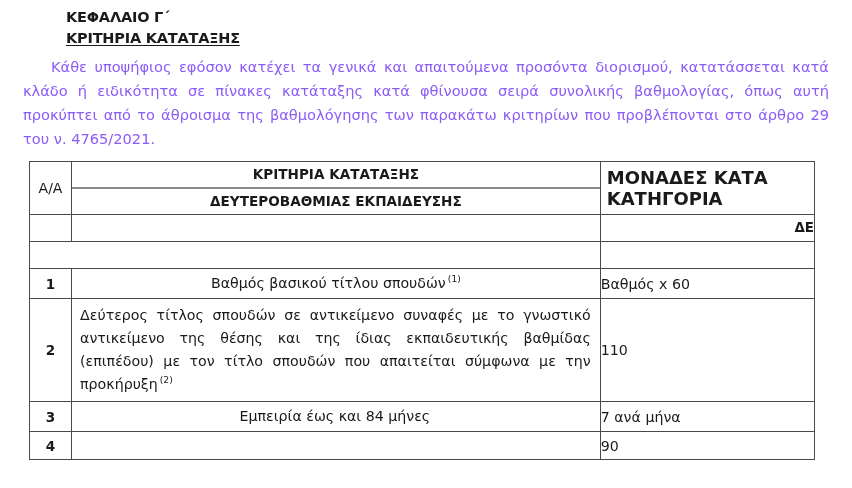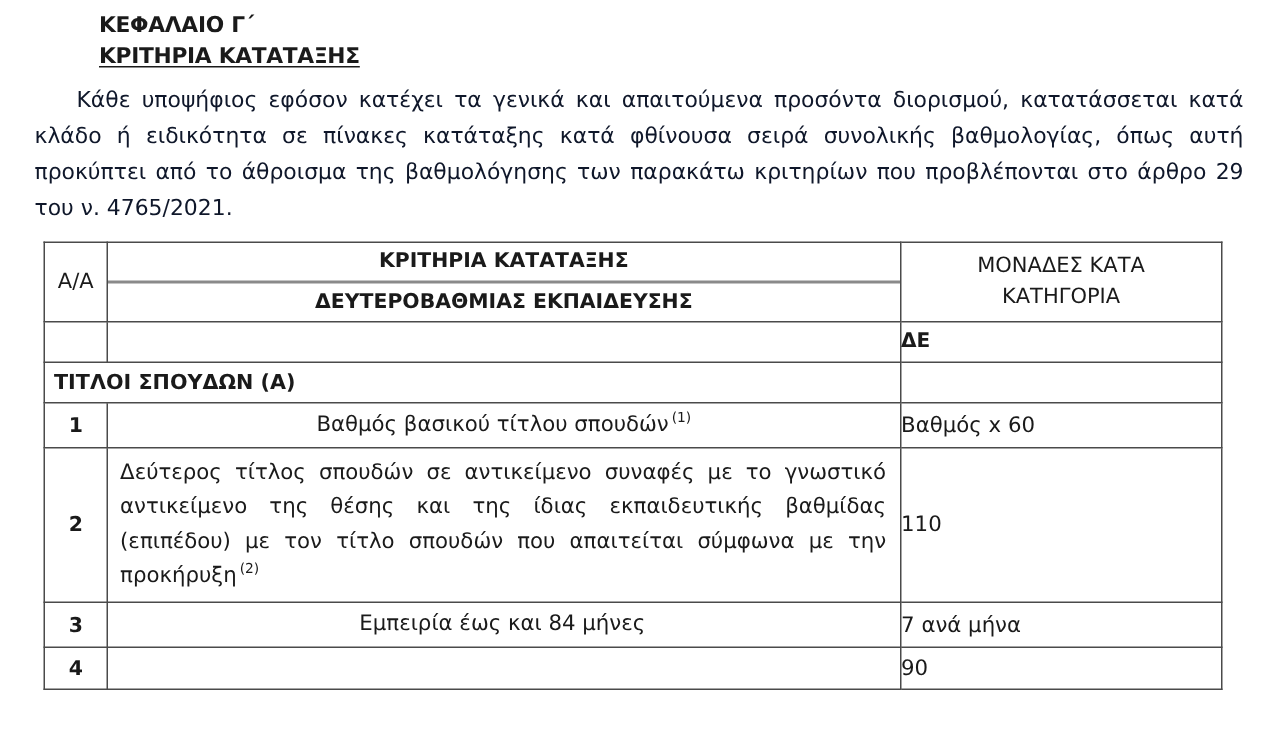--- a/index.html
+++ b/index.html
@@ -40,21 +40,21 @@
     text-underline-offset: 2px;
   }
 
   
   .intro {
     margin: 6px 23px 0 23px;
     font-size: 14.6px;
     line-height: 24px;
     text-align: justify;
     text-indent: 28px;
-    color: #0f172a;
+    color: #8b5cf6;
   }
 
   
   .table-wrap {
     margin: 10px 0 0 29px;
     width: 786px;
   }
   table.crit {
     border-collapse: collapse;
     width: 786px;
@@ -72,41 +72,41 @@
   .col-units { width: 214px; }
 
   
   .hd-aa {
     text-align: center;
     font-weight: normal;
     font-size: 14px;
     letter-spacing: 0px;
   }
   .hd-units {
-    text-align: center;
-    font-weight: normal;
-    font-size: 14px;
+    text-align: left;
+    font-weight: bold;
+    font-size: 18px;
     line-height: 21px;
     padding: 4px 6px !important;
   }
   .hd-crit-stack {
     padding: 0 !important;
   }
   .hd-crit-line {
     text-align: center;
     font-weight: bold;
     font-size: 13.6px;
     height: 25px;
     line-height: 25px;
     white-space: nowrap;
   }
   .hd-crit-line.top { border-bottom: 2px solid #8a8a8a; }
 
   .hd-de {
-    text-align: left;
+    text-align: right;
     font-weight: bold;
     font-size: 13.4px;
     height: 26px;
     line-height: 26px;
   }
   .blank-cell { height: 26px; }
 
   
   .section-row td {
     font-weight: bold;
@@ -181,21 +181,21 @@
           </td>
         </tr>
 
         <tr>
           <td class="blank-cell"></td>
           <td class="blank-cell"></td>
           <td class="hd-de">ΔΕ</td>
         </tr>
 
         <tr class="section-row">
-          <td colspan="2"><span>ΤΙΤΛΟΙ ΣΠΟΥΔΩΝ (Α)</span><sup class="note"></sup></td>
+          <td colspan="2"><sup class="note"></sup></td>
           <td class="sec-units"></td>
         </tr>
         <tr class="row-h1">
           <td class="num-cell">1</td>
           <td class="crit-cell"><span>Βαθμός βασικού τίτλου σπουδών</span><sup class="note">(1)</sup></td>
           <td class="units-cell">Βαθμός x 60</td>
         </tr>
         <tr class="row-h2">
           <td class="num-cell">2</td>
           <td class="crit-cell justify"><span>Δεύτερος τίτλος σπουδών σε αντικείμενο συναφές με το γνωστικό αντικείμενο της θέσης και της ίδιας εκπαιδευτικής βαθμίδας (επιπέδου) με τον τίτλο σπουδών που απαιτείται σύμφωνα με την προκήρυξη</span><sup class="note">(2)</sup></td>

